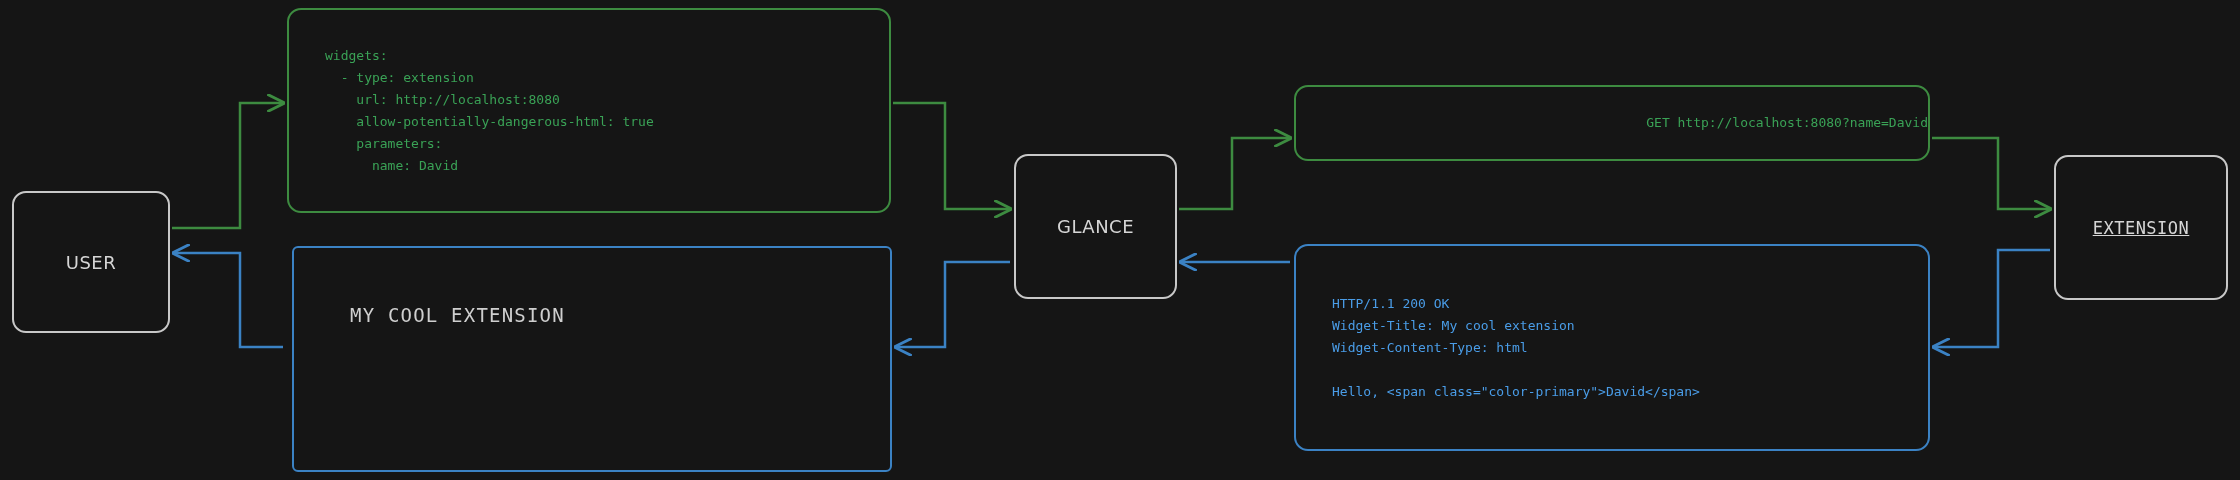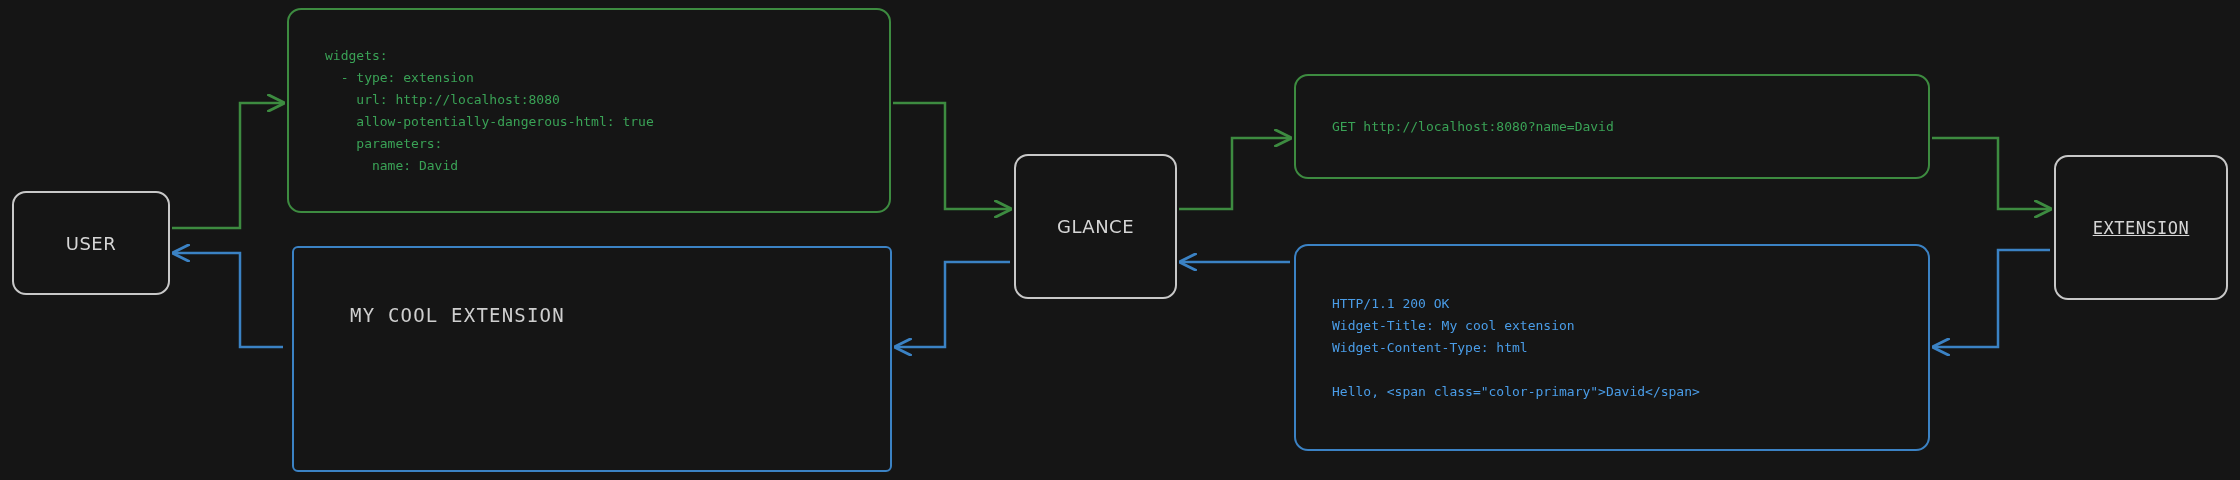--- a/index.html
+++ b/index.html
@@ -38,21 +38,21 @@
     font-family: "DejaVu Sans", sans-serif;
     font-size: 18px;
     letter-spacing: 0.5px;
     white-space: nowrap;
   }
   .actor-label.mono {
     font-family: "DejaVu Sans Mono", monospace;
     font-size: 17px;
     letter-spacing: 0.5px;
   }
-  #node-user   { left: 12px;   top: 191px; width: 158px; height: 104px; }
+  #node-user   { left: 12px;   top: 191px; width: 158px; height: 142px; }
   #node-glance { left: 1014px; top: 154px; width: 163px; height: 145px; }
   #node-ext    { left: 2054px; top: 155px; width: 174px; height: 145px; text-decoration: underline; }
 
   
   .panel {
     border: 2px solid;
     padding: 22px 0 22px 36px;
     display: flex;
     flex-direction: column;
     justify-content: center;
@@ -63,21 +63,21 @@
     font-size: 13px;
     line-height: 22px;
     white-space: pre;
   }
   .green { border-color: #3d8b40; }
   .green pre { color: #3aa256; }
   .blue  { border-color: #3b82c4; }
   .blue pre { color: #4a9de8; }
 
   #node-yaml { left: 287px;  top: 8px;   width: 604px; height: 205px; }
-  #node-get  { left: 1294px; top: 74px;  width: 636px; height: 105px; }
+  #node-get  { left: 1294px; top: 85px;  width: 636px; height: 76px; align-items: flex-end; }
   #node-resp { left: 1294px; top: 244px; width: 636px; height: 207px; }
 
   
   #node-widget {
     left: 292px;
     top: 246px;
     width: 600px;
     height: 226px;
     border: 2px solid #3b82c4;
     border-radius: 6px;

